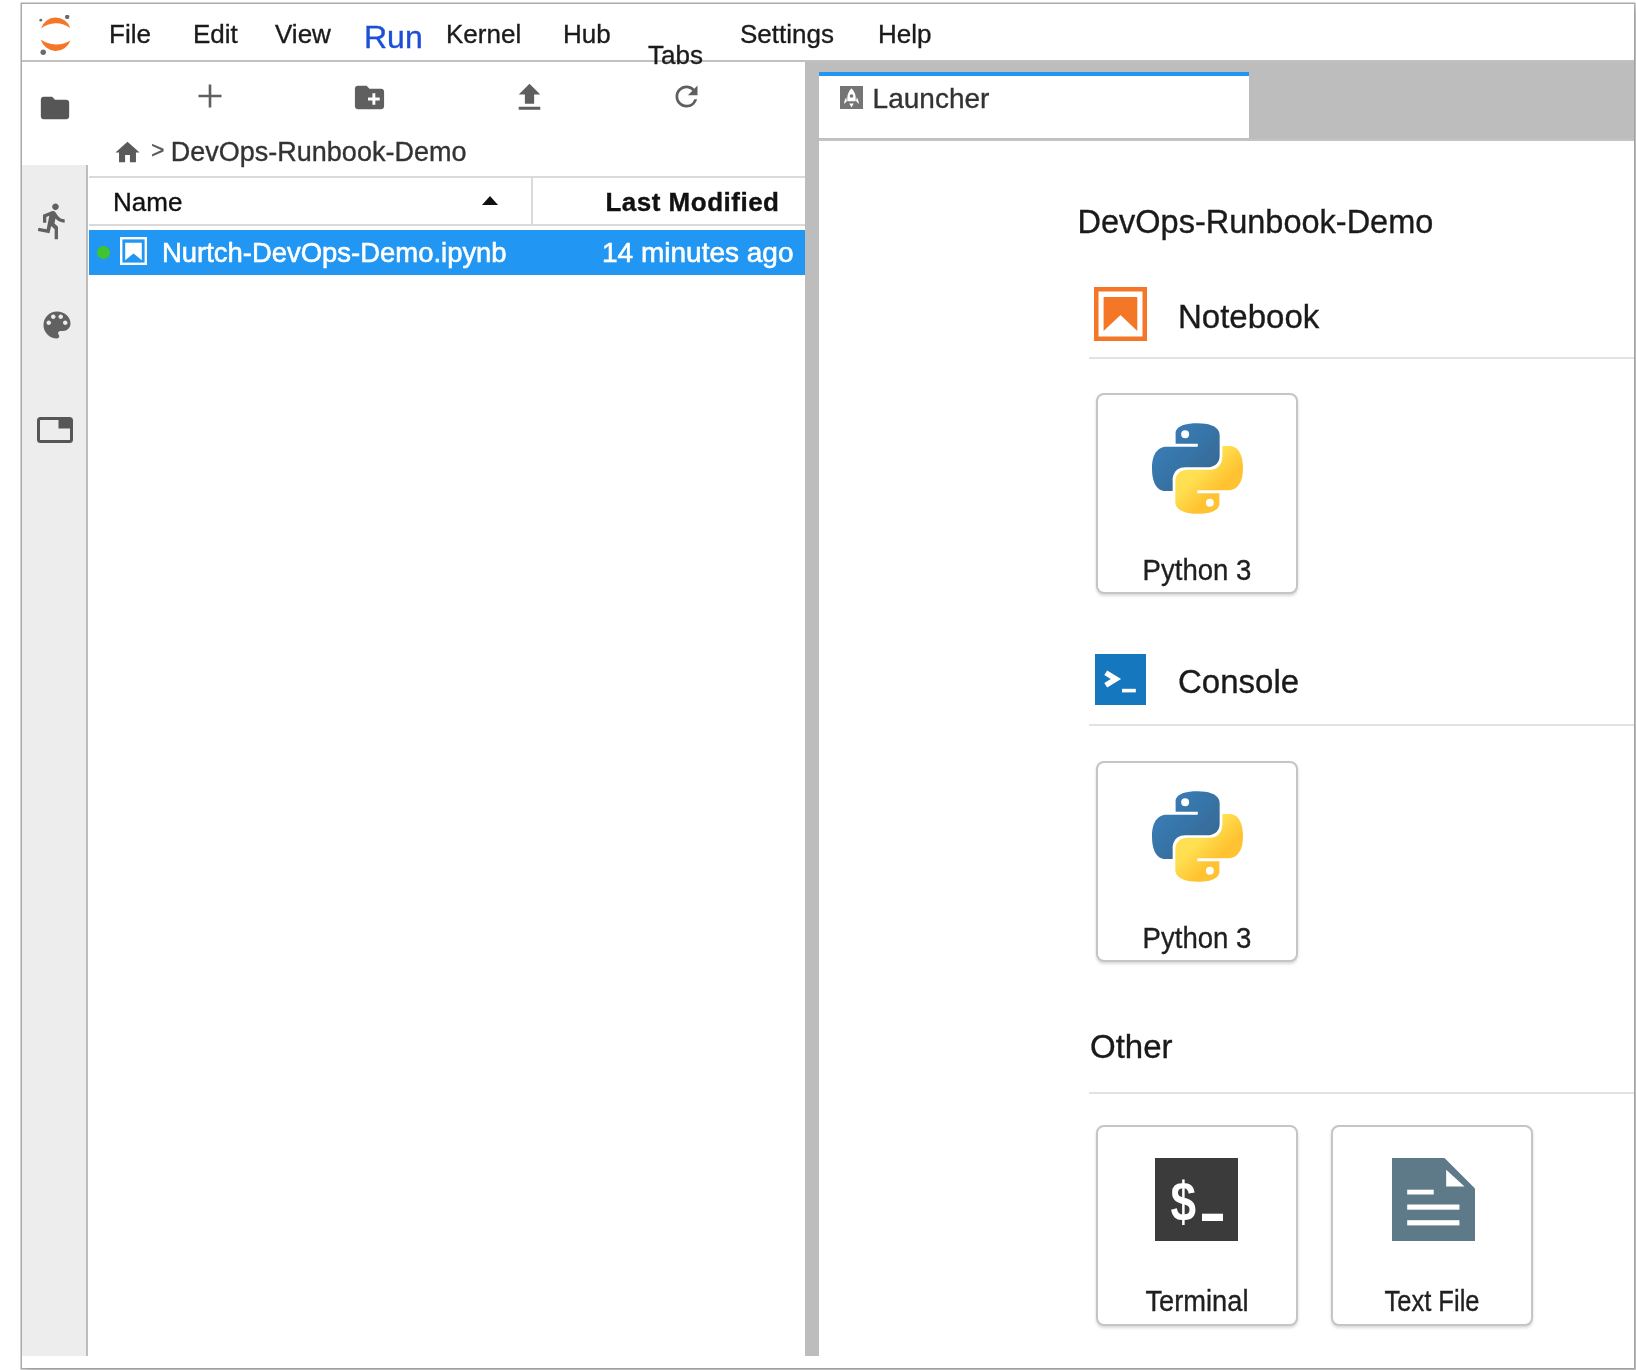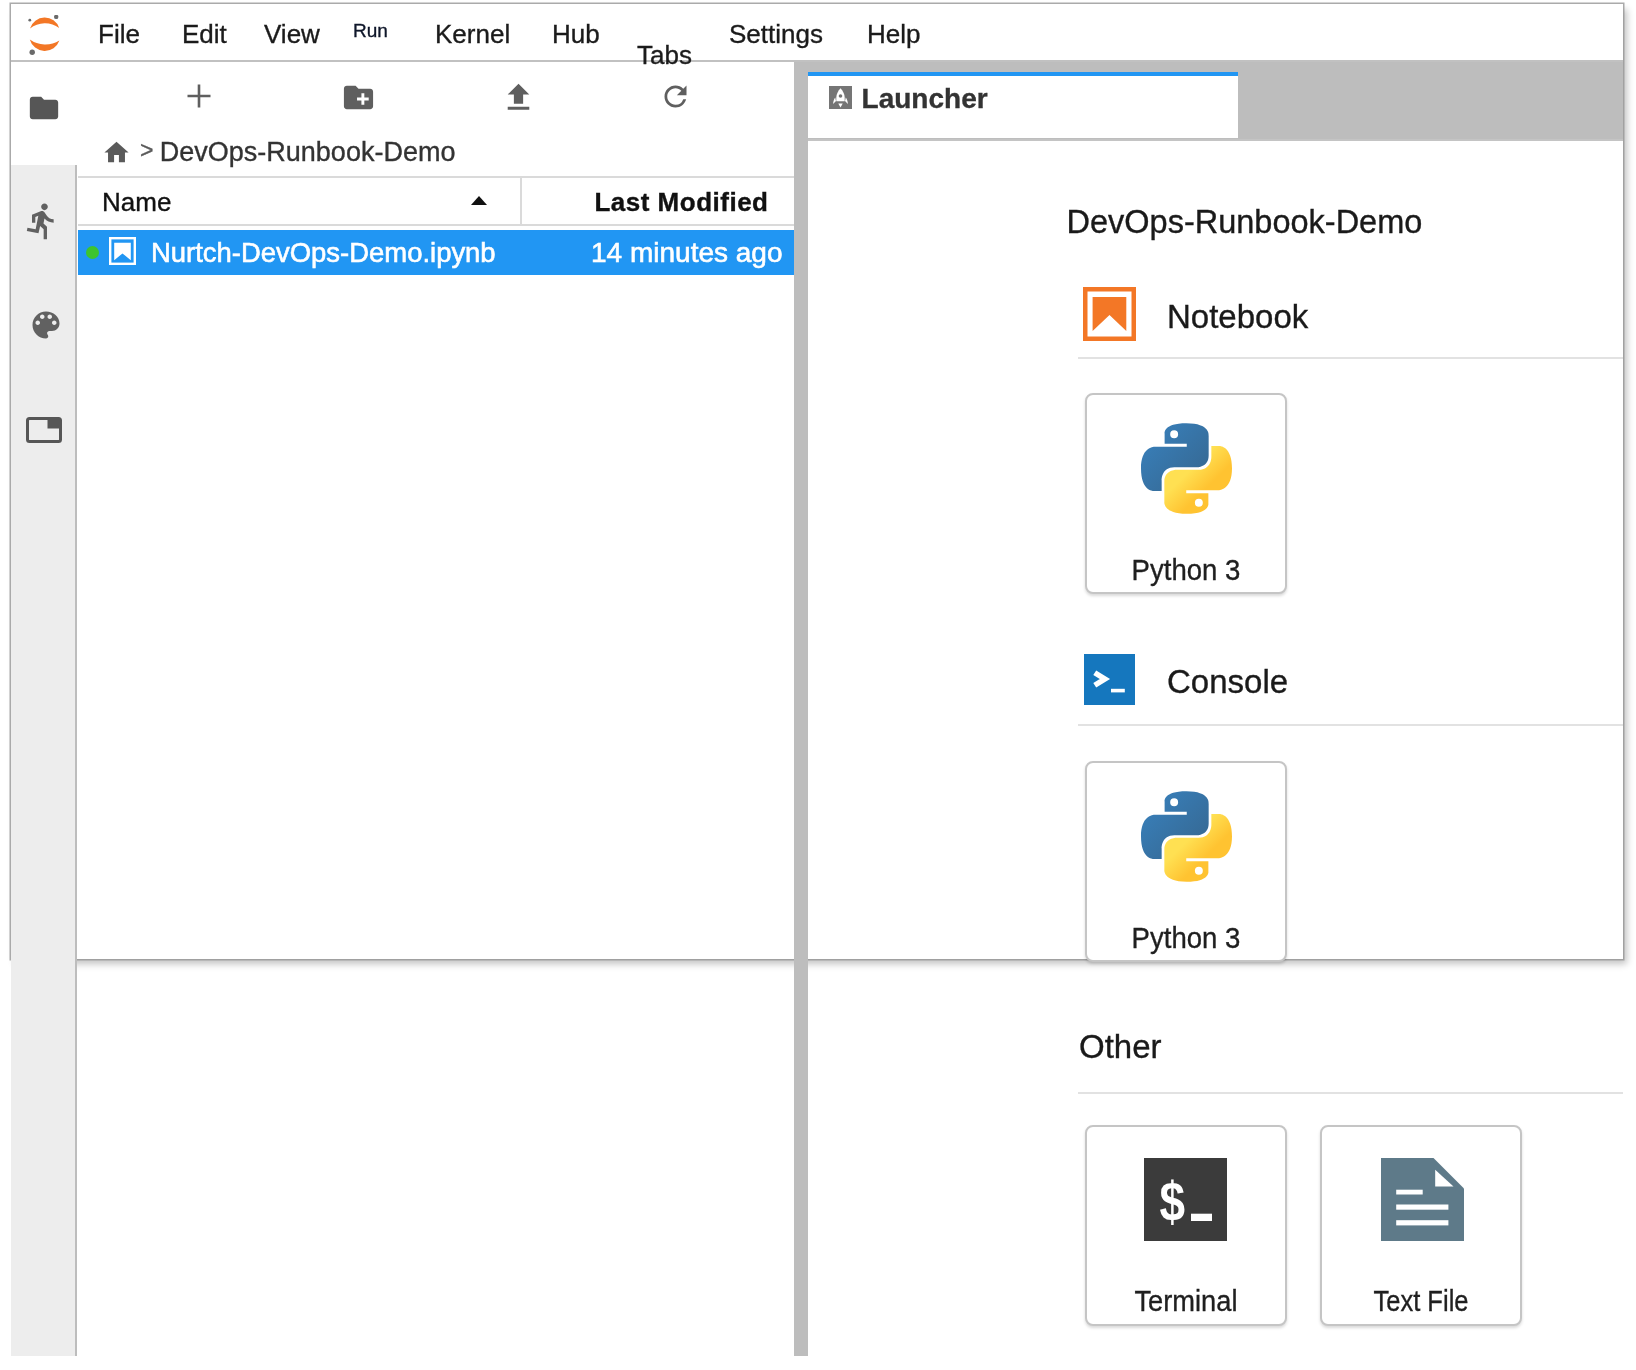--- a/index.html
+++ b/index.html
@@ -1,38 +1,38 @@
 <!DOCTYPE html>
 <html><head>
 <meta charset="utf-8">
 <style>
   html,body{margin:0;padding:0;background:#fff;}
   body{width:1636px;height:1370px;position:relative;overflow:hidden;
        font-family:"Liberation Sans",sans-serif;-webkit-font-smoothing:antialiased;}
   .abs{position:absolute;}
-  #win{position:absolute;left:11px;top:4px;width:1612px;height:955px;background:#fff;
+  #win{position:absolute;left:22px;top:4px;width:1612px;height:1364px;background:#fff;
        box-shadow:0 0 0 1.5px rgba(150,150,150,0.8), 4px 5px 7px rgba(0,0,0,.24);}
   .t{position:absolute;line-height:1;white-space:nowrap;-webkit-text-stroke:0.35px currentColor;}
 </style>
 </head>
 <body>
 <div id="win">
 
   <div class="abs" style="left:0;top:0;width:1612px;height:56px;background:#fff;border-bottom:2px solid #c1c1c1;"></div>
   <svg class="abs" style="left:17px;top:11px" width="32" height="40" viewBox="0 0 32 40">
     <path fill="#F37726" d="M2 13.5 A15.3 15.3 0 0 1 31.2 13 A23.8 23.8 0 0 0 2 13.5 Z"></path>
     <path fill="#F37726" d="M1.8 24.5 A26.6 26.6 0 0 0 31.4 25.5 A15.5 15.5 0 0 1 1.8 24.5 Z"></path>
     <circle cx="1.8" cy="5.2" r="1.4" fill="#6a6a6a"></circle>
     <circle cx="28.2" cy="1.9" r="2.2" fill="#6a6a6a"></circle>
     <circle cx="4.2" cy="37.2" r="2.7" fill="#6a6a6a"></circle>
   </svg>
   <div class="t" style="left:87px;top:17px;font-size:26px;color:#1b1b1b;">File</div>
   <div class="t" style="left:171px;top:17px;font-size:26px;color:#1b1b1b;">Edit</div>
   <div class="t" style="left:253px;top:17px;font-size:26px;color:#1b1b1b;">View</div>
-  <div class="t" style="left:342px;top:17px;font-size:19px;color:#0f172a;">Run</div>
+  <div class="t" style="left:342px;top:17px;font-size:32px;color:#1d4ed8;">Run</div>
   <div class="t" style="left:424px;top:17px;font-size:26px;color:#1b1b1b;">Kernel</div>
   <div class="t" style="left:541px;top:17px;font-size:26px;color:#1b1b1b;">Hub</div>
   <div class="t" style="left:626px;top:17px;font-size:26px;color:#1b1b1b;margin-top:21px;">Tabs</div>
   <div class="t" style="left:718px;top:17px;font-size:26px;color:#1b1b1b;">Settings</div>
   <div class="t" style="left:856px;top:17px;font-size:26px;color:#1b1b1b;">Help</div>
 
   <div class="abs" style="left:0;top:58px;width:64px;height:1294px;background:#ededed;border-right:2px solid #bdbdbd;"></div>
   <div class="abs" style="left:0;top:58px;width:67px;height:103px;background:#fff;"></div>
 
   <svg class="abs" style="left:16px;top:90px" width="34" height="31" viewBox="0 0 24 22" preserveAspectRatio="none">
@@ -93,21 +93,21 @@
   <div class="abs" style="left:797px;top:134.5px;width:815px;height:2px;background:#c4c4c4;"></div>
   <div class="abs" style="left:797px;top:67.5px;width:430px;height:62.5px;background:#fff;border-top:4.5px solid #2196F3;"></div>
   <div class="abs" style="left:817.8px;top:82px;width:23px;height:23px;background:#757575;"></div>
   <svg class="abs" style="left:817.8px;top:82px" width="23" height="23" viewBox="0 0 23 23">
     <path fill="#fff" d="M11.5 2.2 C13.9 4.8 15.7 8.2 15.7 11.6 L15.7 15.2 L7.3 15.2 L7.3 11.6 C7.3 8.2 9.1 4.8 11.5 2.2 Z"></path>
     <circle cx="11.5" cy="10" r="1.8" fill="#757575"></circle>
     <path fill="#fff" d="M6.3 11.4 C4.9 13 4.2 15.4 4.1 18 L7.0 15 C6.7 13.8 6.4 12.6 6.3 11.4 Z"></path>
     <path fill="#fff" d="M16.7 11.4 C18.1 13 18.8 15.4 18.9 18 L16.0 15 C16.3 13.8 16.6 12.6 16.7 11.4 Z"></path>
     <path fill="#fff" d="M9.3 17.4 L13.7 17.4 L11.5 21.4 Z"></path>
   </svg>
-  <div class="t" style="left:850.6px;top:80.7px;font-size:28px;color:#333;font-weight:bold;">Launcher</div>
+  <div class="t" style="left:850.6px;top:80.7px;font-size:28px;color:#333;">Launcher</div>
 
   <div class="t" style="left:1055.5px;top:201.5px;font-size:32.5px;color:#1a1a1a;">DevOps-Runbook-Demo</div>
 
   <svg class="abs" style="left:1072px;top:283px" width="53" height="54" viewBox="0 0 53 54">
     <rect x="2.25" y="2.25" width="48.5" height="49.5" fill="#fff" stroke="#F37726" stroke-width="4.5"></rect>
     <polygon fill="#F37726" points="9.6,10 43.3,10 43.3,44 26.5,28 9.6,44"></polygon>
   </svg>
   <div class="t" style="left:1156px;top:295.6px;font-size:33px;color:#1a1a1a;">Notebook</div>
   <div class="abs" style="left:1067px;top:352.5px;width:545px;height:2px;background:#e2e2e2;"></div>
 

